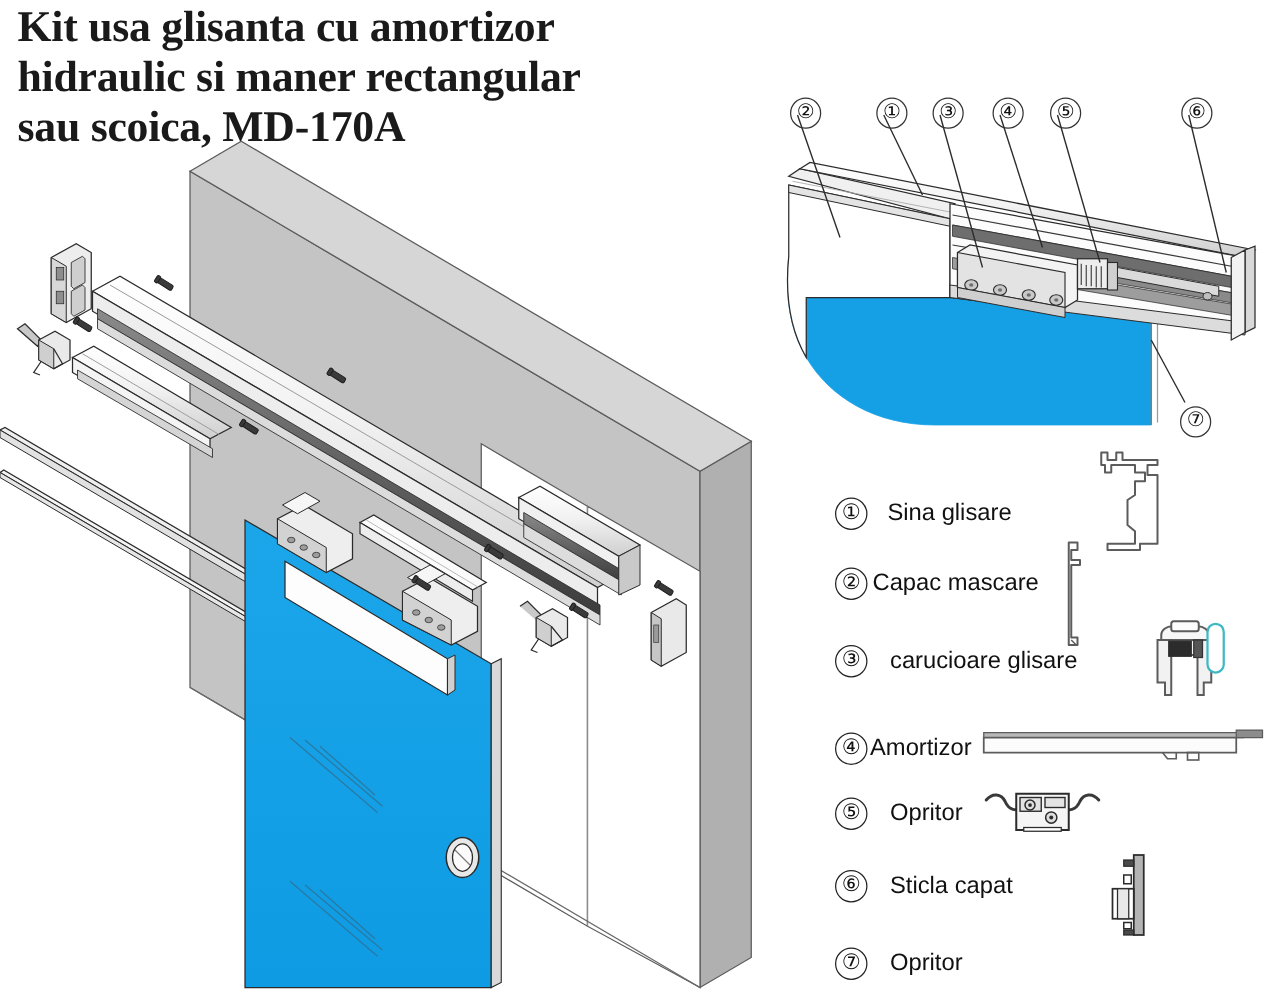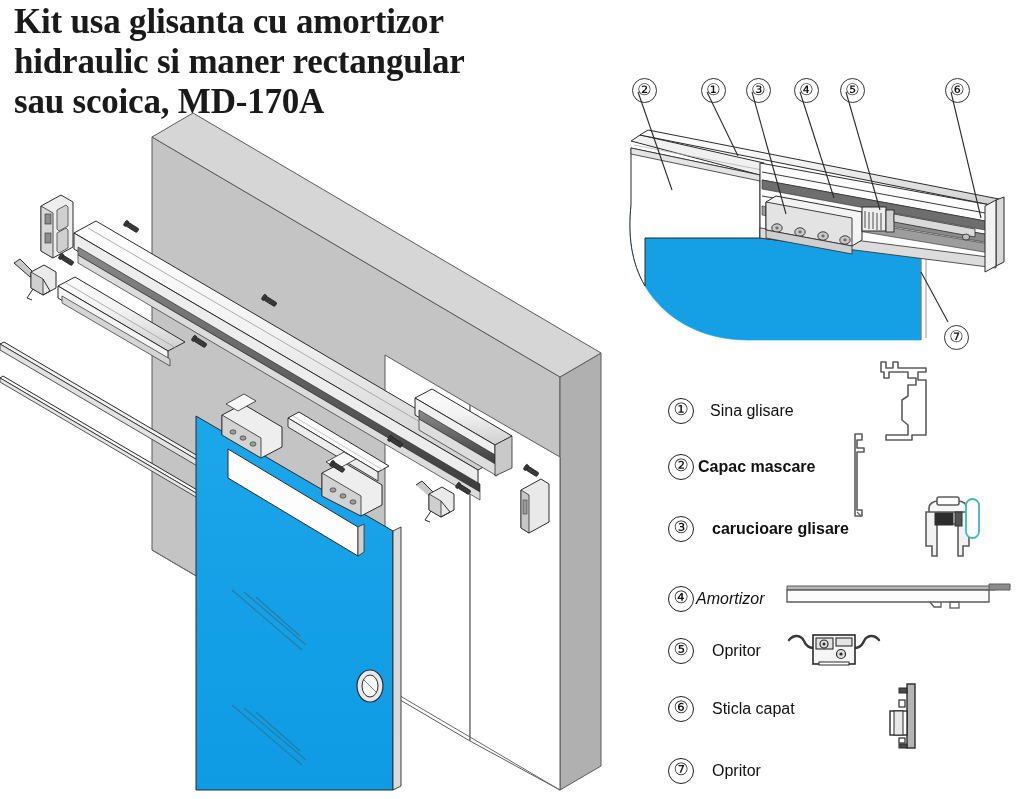--- a/index.html
+++ b/index.html
@@ -23,26 +23,26 @@
 
   
   .legend{position:absolute;left:668px;top:388px;width:356px;height:400px;}
   .leg-row{position:absolute;left:0;height:30px;display:flex;align-items:center;}
   .leg-num{
     width:24px;height:24px;border:1.4px solid #222;border-radius:50%;
     font-size:17px;line-height:22px;text-align:center;
     font-family:"Liberation Serif", serif;
     flex:0 0 auto;color:#111;
   }
-  .leg-label{font-size:16px;color:#111;white-space:nowrap;}
+  .leg-label{font-size:19px;color:#111;white-space:nowrap;}
 
   .leg-r1{top:8px;}   .leg-r1 .leg-label{margin-left:16px;}
-  .leg-r2{top:64px;}  .leg-r2 .leg-label{margin-left:4px;font-weight:bold;}
-  .leg-r3{top:126px;} .leg-r3 .leg-label{margin-left:18px;font-weight:bold;}
-  .leg-r4{top:196px;} .leg-r4 .leg-label{margin-left:2px;font-style:italic;}
+  .leg-r2{top:64px;}  .leg-r2 .leg-label{margin-left:4px;}
+  .leg-r3{top:126px;} .leg-r3 .leg-label{margin-left:18px;}
+  .leg-r4{top:196px;} .leg-r4 .leg-label{margin-left:2px;}
   .leg-r5{top:248px;} .leg-r5 .leg-label{margin-left:18px;}
   .leg-r6{top:306px;} .leg-r6 .leg-label{margin-left:18px;}
   .leg-r7{top:368px;} .leg-r7 .leg-label{margin-left:18px;}
 
   
   .callout{
     position:absolute;width:23px;height:23px;border:1.3px solid #333;border-radius:50%;
     font-family:"Liberation Serif", serif;
     font-size:16px;line-height:21px;text-align:center;color:#111;
     background:rgba(255,255,255,0.0);

